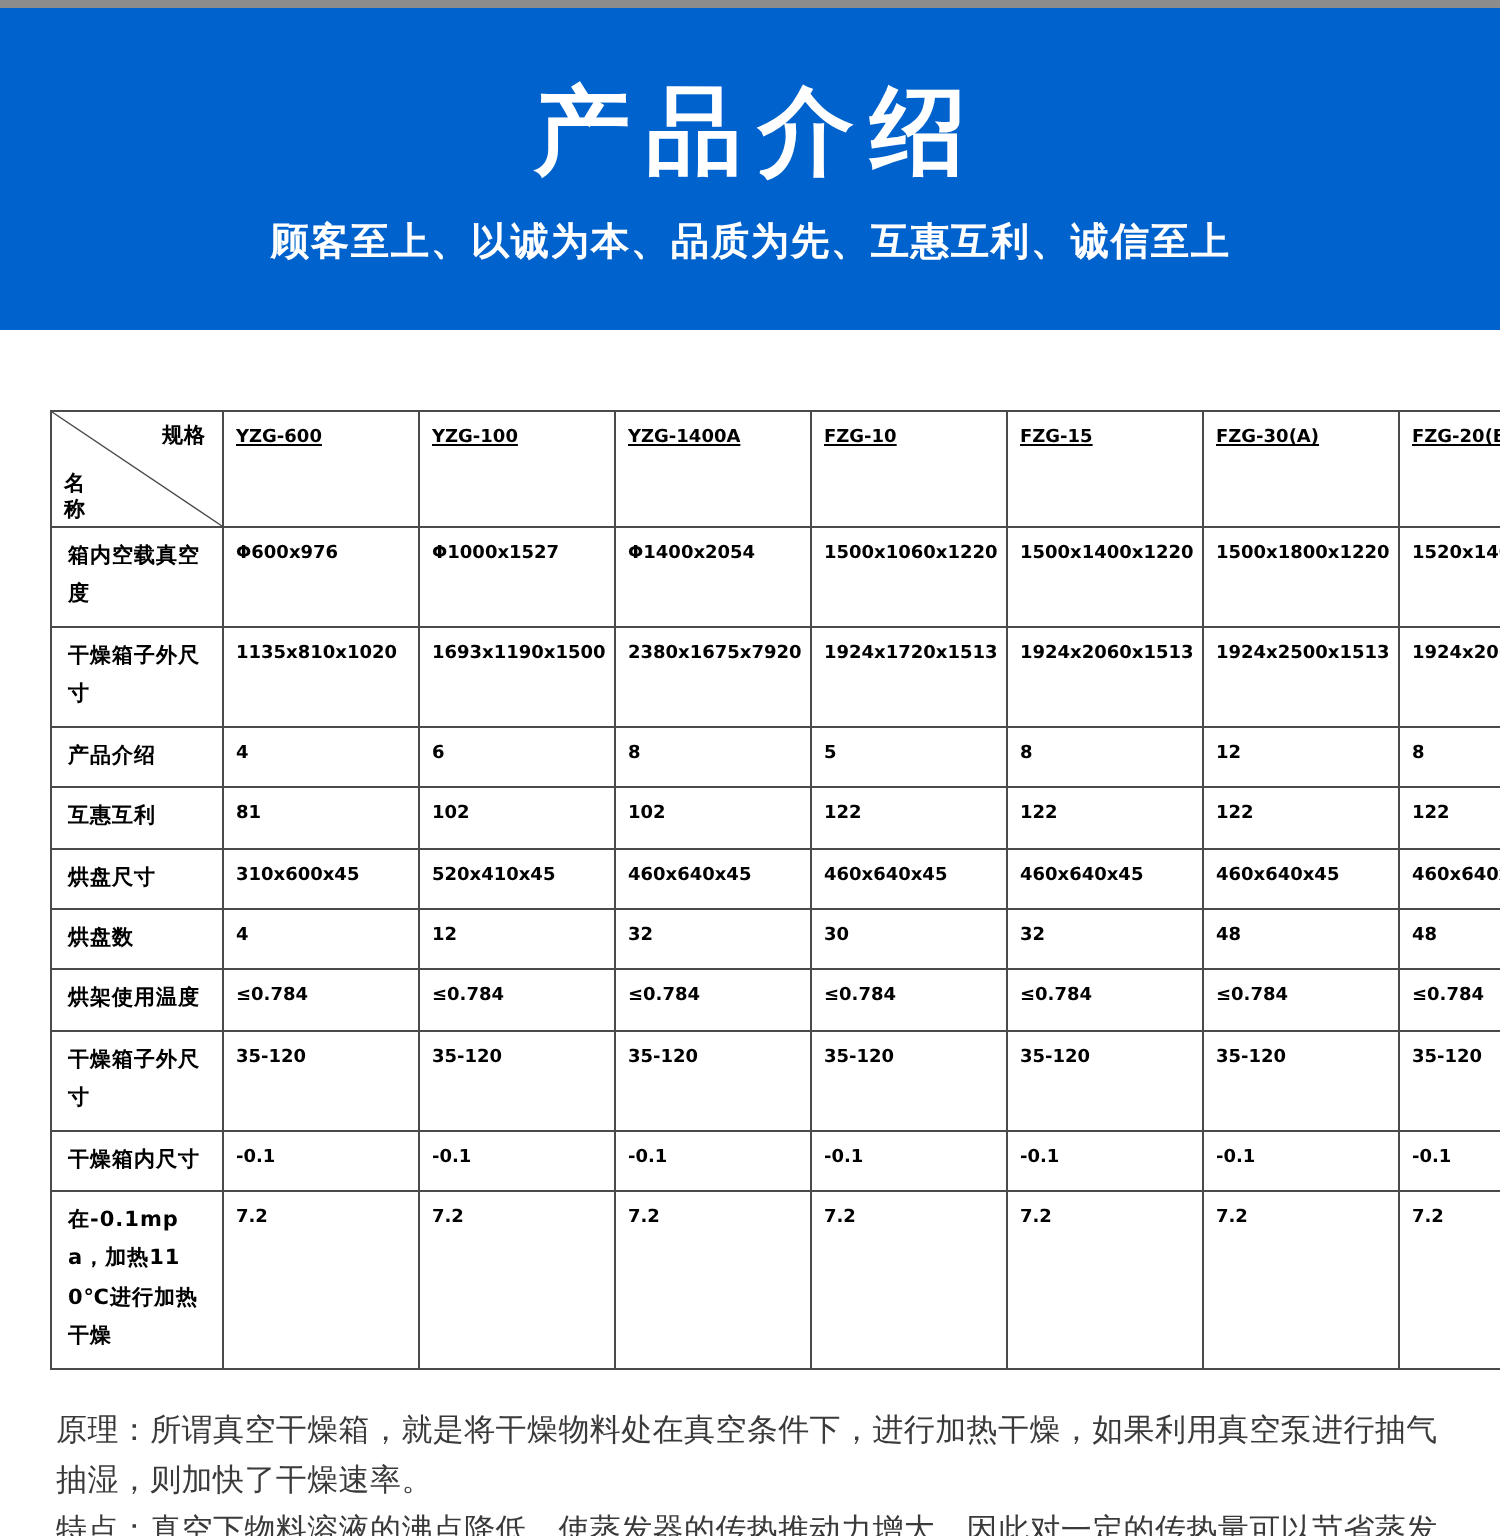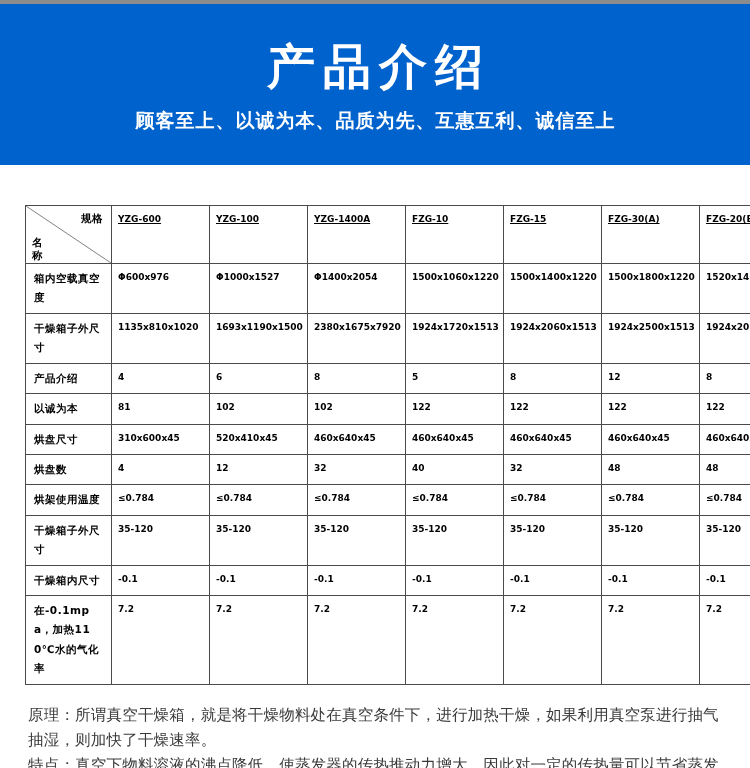--- a/index.html
+++ b/index.html
@@ -173,21 +173,21 @@
         <td class="val">4</td>
         <td class="val">6</td>
         <td class="val">8</td>
         <td class="val">5</td>
         <td class="val">8</td>
         <td class="val">12</td>
         <td class="val">8</td>
       </tr>
 
       <tr>
-        <td class="rowlabel">以诚为本</td>
+        <td class="rowlabel">互惠互利</td>
         <td class="val">81</td>
         <td class="val">102</td>
         <td class="val">102</td>
         <td class="val">122</td>
         <td class="val">122</td>
         <td class="val">122</td>
         <td class="val">122</td>
       </tr>
 
       <tr>
@@ -199,21 +199,21 @@
         <td class="val">460x640x45</td>
         <td class="val">460x640x45</td>
         <td class="val">460x640x45</td>
       </tr>
 
       <tr>
         <td class="rowlabel">烘盘数</td>
         <td class="val">4</td>
         <td class="val">12</td>
         <td class="val">32</td>
-        <td class="val">40</td>
+        <td class="val">30</td>
         <td class="val">32</td>
         <td class="val">48</td>
         <td class="val">48</td>
       </tr>
 
       <tr>
         <td class="rowlabel">烘架使用温度</td>
         <td class="val">≤0.784</td>
         <td class="val">≤0.784</td>
         <td class="val">≤0.784</td>
@@ -239,21 +239,21 @@
         <td class="val">-0.1</td>
         <td class="val">-0.1</td>
         <td class="val">-0.1</td>
         <td class="val">-0.1</td>
         <td class="val">-0.1</td>
         <td class="val">-0.1</td>
         <td class="val">-0.1</td>
       </tr>
 
       <tr>
-        <td class="rowlabel">在-0.1mpa，加热110℃水的气化率</td>
+        <td class="rowlabel">在-0.1mpa，加热110℃进行加热干燥</td>
         <td class="val">7.2</td>
         <td class="val">7.2</td>
         <td class="val">7.2</td>
         <td class="val">7.2</td>
         <td class="val">7.2</td>
         <td class="val">7.2</td>
         <td class="val">7.2</td>
       </tr>
     </tbody>
   </table>

